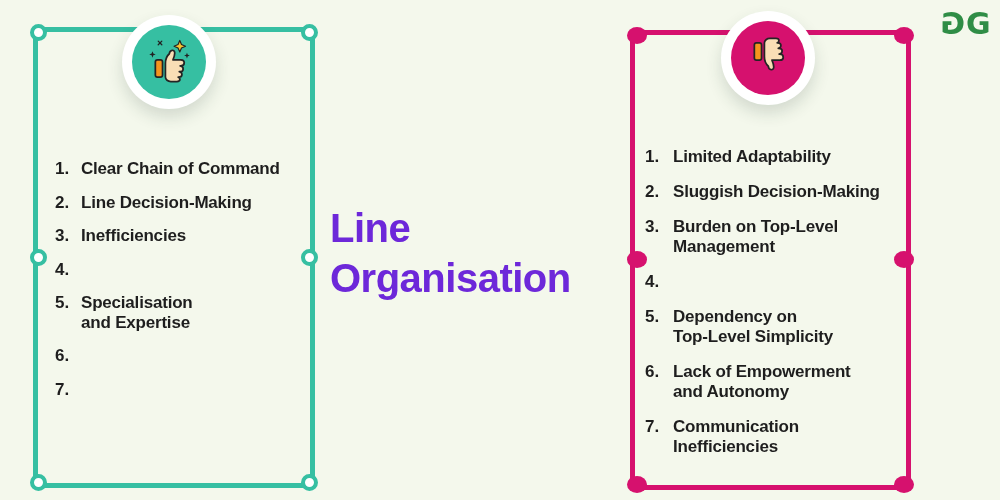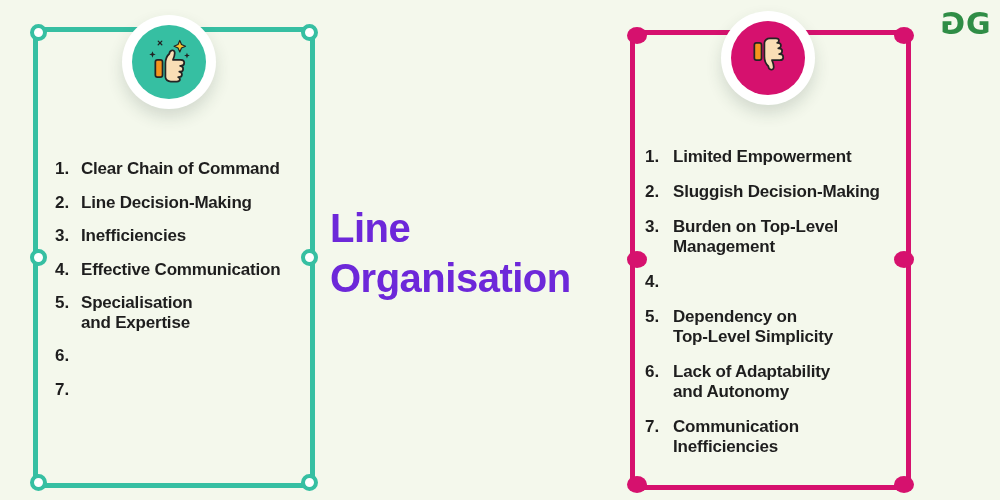--- a/index.html
+++ b/index.html
@@ -106,21 +106,20 @@
         <li>
           <span class="num">2.</span>
           <span class="txt">Line Decision-Making</span>
         </li>
         <li>
           <span class="num">3.</span>
           <span class="txt">Inefficiencies</span>
         </li>
         <li>
           <span class="num">4.</span>
-          <span class="txt">Effective Communication</span>
         </li>
         <li>
           <span class="num">5.</span>
           <span class="txt">Specialisation
 and Expertise</span>
         </li>
         <li>
           <span class="num">6.</span>
         </li>
         <li>
@@ -148,42 +147,42 @@
             <rect x="13" y="29" width="10" height="24" rx="3" fill="var(--cuff)" stroke="#242424" stroke-width="2.4"></rect>
             <path d="M27 50 L27 34 C27 28.5 29 23.5 32.5 20.5 C33 14.5 40 14 40 19.5 C40 22 39 25.5 37.5 29 L48.5 29 C51.2 29 53.2 30.8 53.2 33.2 C53.2 35.6 51.2 37.4 48.5 37.4 L47.5 37.4 C50 37.7 51.7 39.4 51.7 41.6 C51.7 43.8 49.8 45.5 47.3 45.5 L46.3 45.5 C48.5 45.9 50 47.5 50 49.4 C50 51.5 48.2 53.1 45.8 53.1 L44.8 53.1 C46.3 53.6 47.2 54.7 47.2 56 C47.2 57.9 45.4 59.2 43 59.2 L34.5 59.2 C30.5 59.2 27 56.5 27 53 Z" fill="var(--hand)" stroke="#242424" stroke-width="2.4" stroke-linejoin="round"></path>
           </g>
         </svg>
       </div>
     </div>
 
     <ol class="plist">
         <li>
           <span class="num">1.</span>
-          <span class="txt">Limited Empowerment</span>
+          <span class="txt">Limited Adaptability</span>
         </li>
         <li>
           <span class="num">2.</span>
           <span class="txt">Sluggish Decision-Making</span>
         </li>
         <li>
           <span class="num">3.</span>
           <span class="txt">Burden on Top-Level
 Management</span>
         </li>
         <li>
           <span class="num">4.</span>
         </li>
         <li>
           <span class="num">5.</span>
           <span class="txt">Dependency on
 Top-Level Simplicity</span>
         </li>
         <li>
           <span class="num">6.</span>
-          <span class="txt">Lack of Adaptability
+          <span class="txt">Lack of Empowerment
 and Autonomy</span>
         </li>
         <li>
           <span class="num">7.</span>
           <span class="txt">Communication
 Inefficiencies</span>
         </li>
       </ol>
   </section>
 

